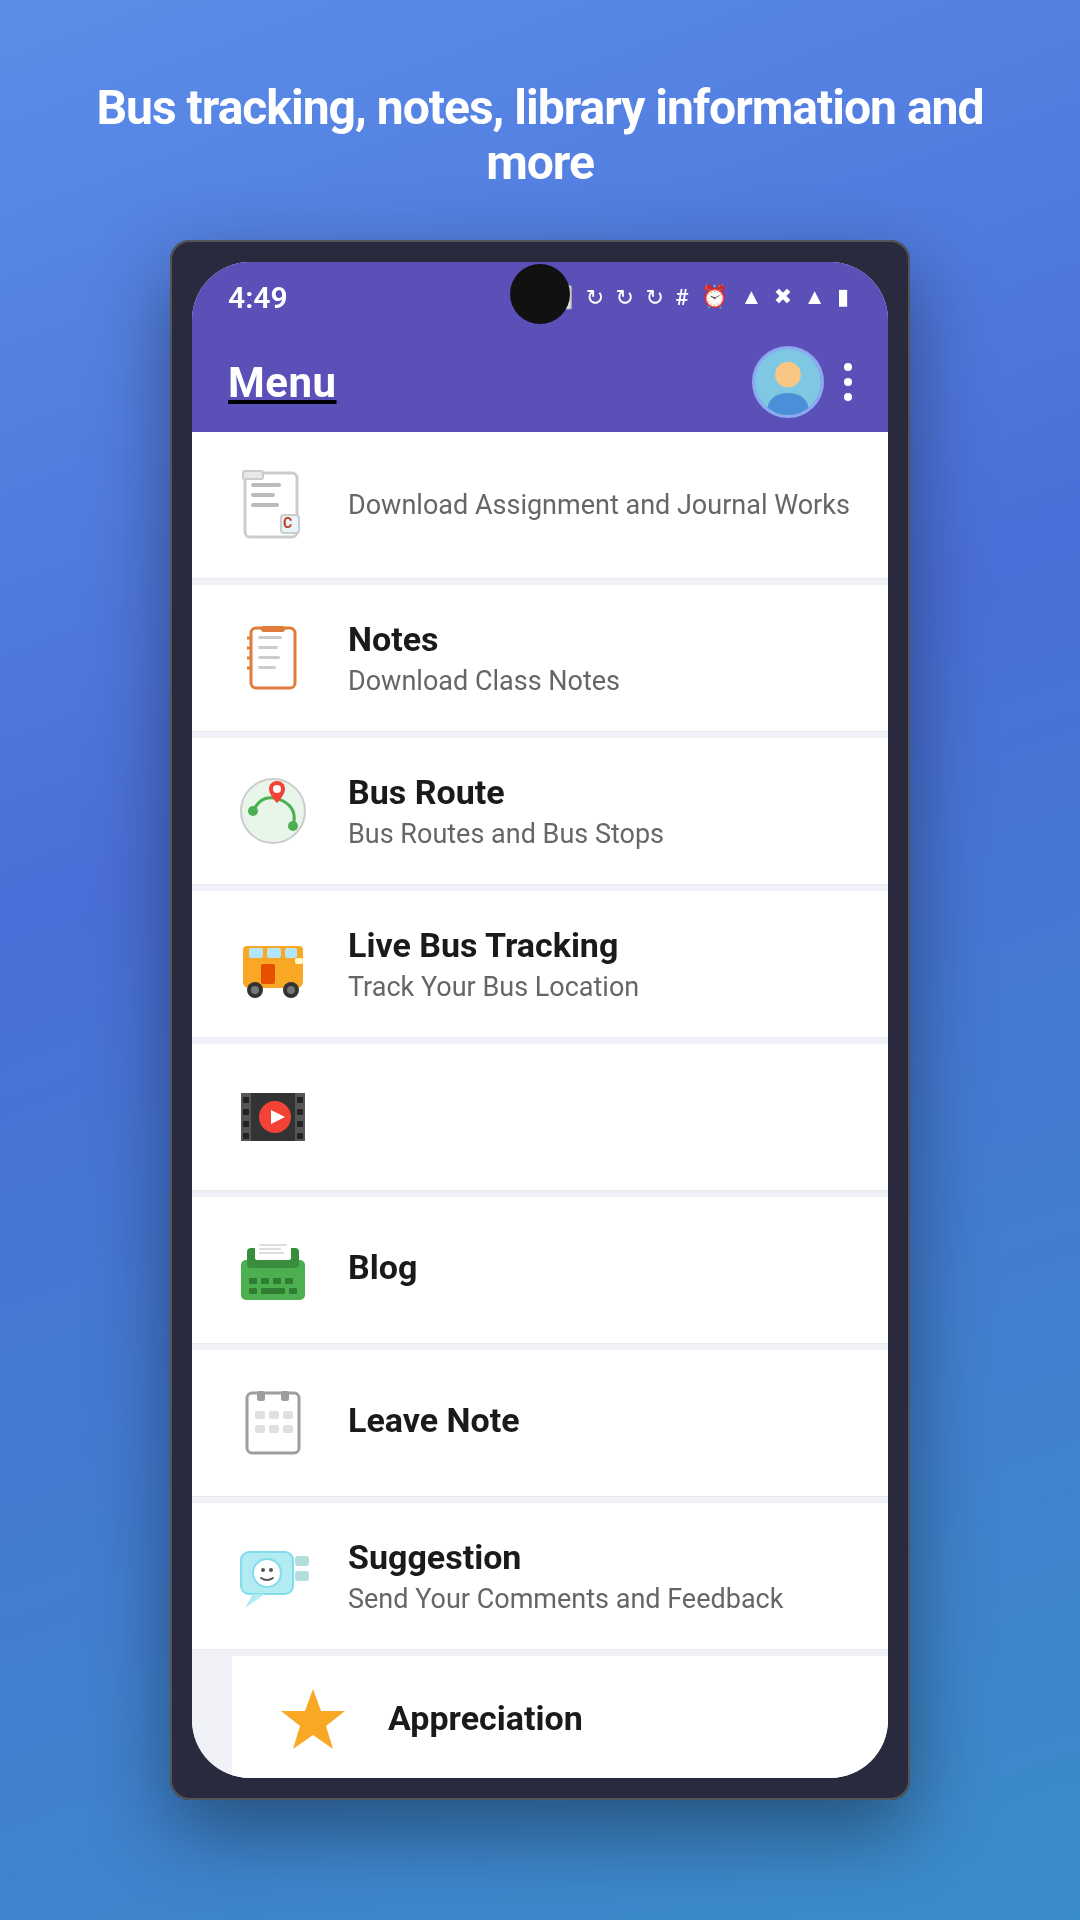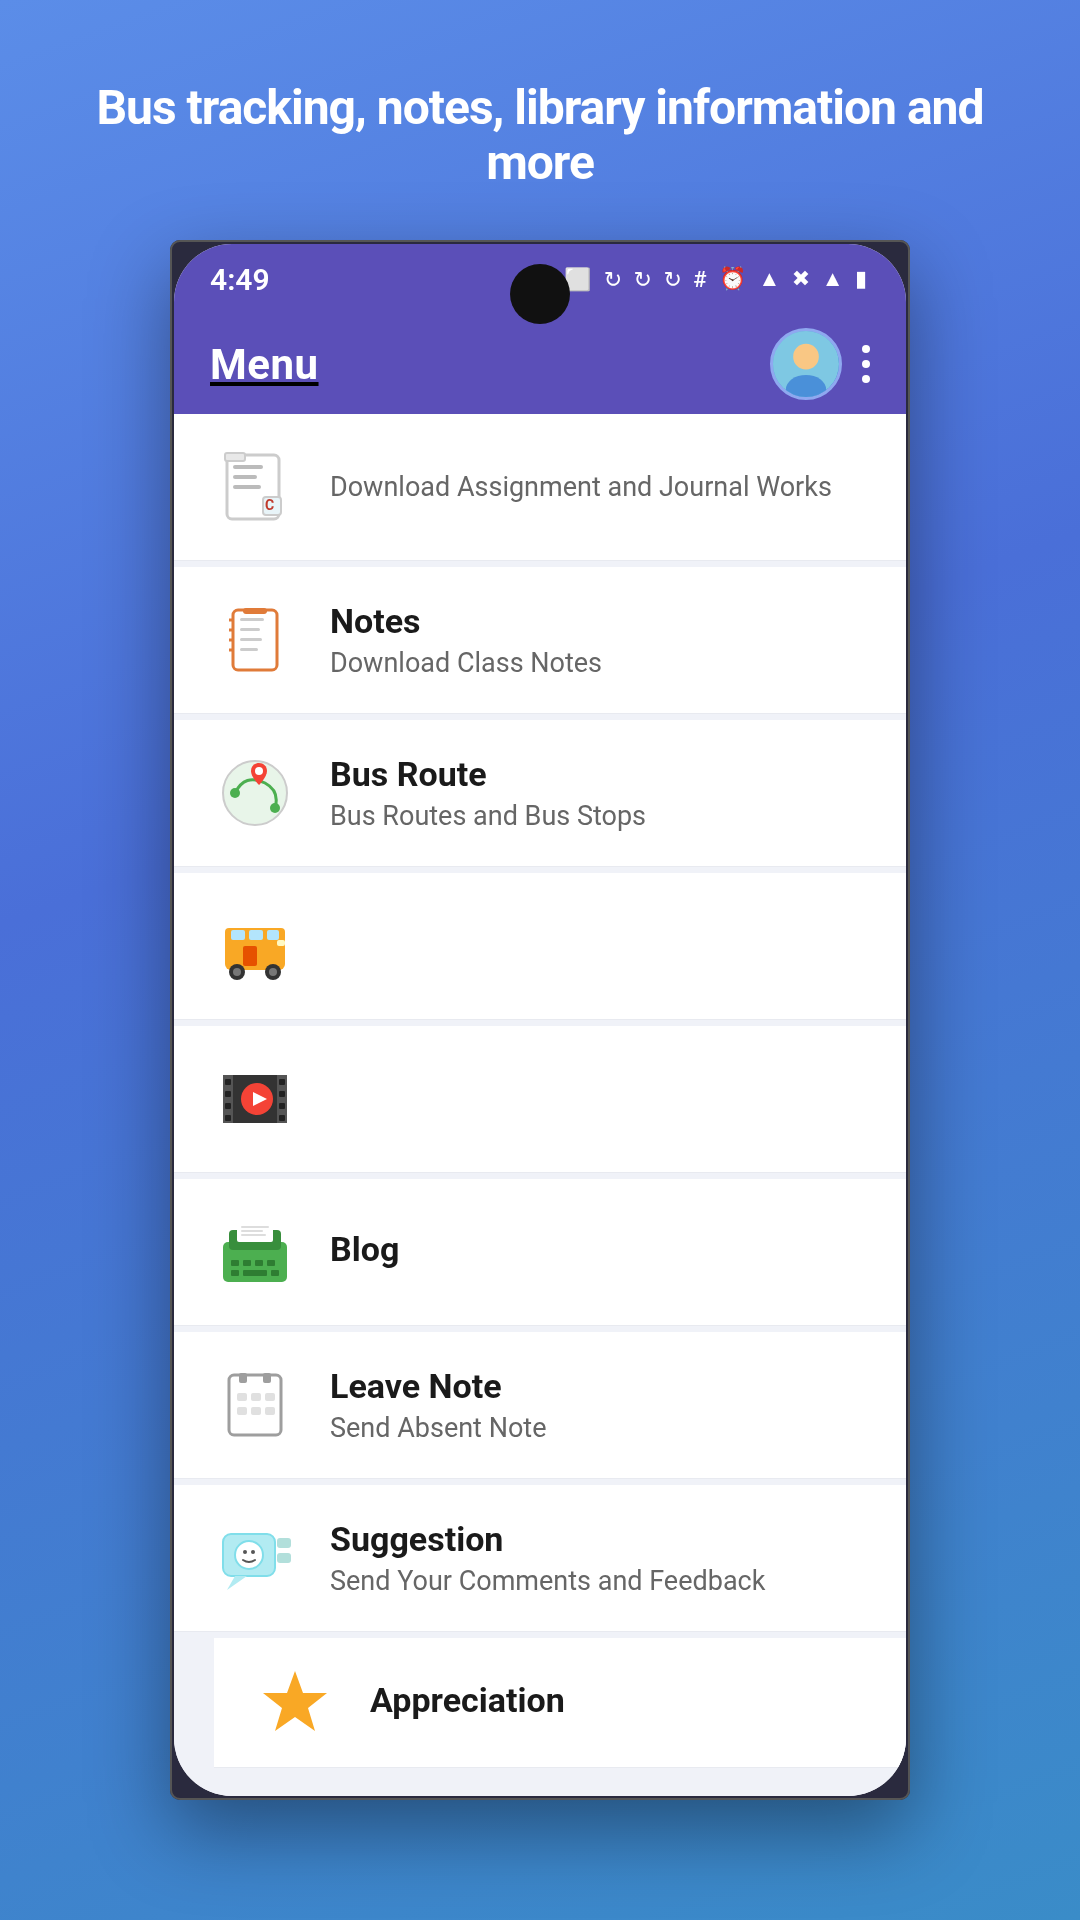--- a/index.html
+++ b/index.html
@@ -22,22 +22,22 @@
       font-size: 48px;
       font-weight: 700;
       line-height: 1.15;
       letter-spacing: -1px;
     }
 
     .phone-wrapper {
       width: 740px;
       height: 1560px;
       background: #2a2a3e;
-      border-radius: 10px;
-      padding: 4px;
+      border-radius: 20px;
+      padding: 22px;
       box-shadow: 0 30px 80px rgba(0,0,0,0.4), inset 0 0 0 2px #555;
       position: relative;
     }
 
     .phone-screen {
       width: 100%;
       height: 100%;
       border-radius: 58px;
       overflow: hidden;
       background: #f0f2f8;
@@ -292,20 +292,22 @@
 
             <circle cx="22" cy="66" r="8" fill="#333"></circle>
             <circle cx="22" cy="66" r="4" fill="#777"></circle>
             <circle cx="58" cy="66" r="8" fill="#333"></circle>
             <circle cx="58" cy="66" r="4" fill="#777"></circle>
 
             <rect x="62" y="34" width="8" height="6" rx="2" fill="#fff9c4"></rect>
           </svg>
         </div>
         <div class="menu-text">
+          <div class="menu-title">Live Bus Tracking</div>
+          <div class="menu-subtitle">Track Your Bus Location</div>
         </div>
       </div>
 
       <div class="menu-item">
         <div class="menu-icon">
           <svg viewBox="0 0 80 80" fill="none">
 
             <rect x="8" y="16" width="64" height="48" rx="4" fill="#333"></rect>
             <rect x="8" y="16" width="10" height="48" fill="#555"></rect>
             <rect x="62" y="16" width="10" height="48" fill="#555"></rect>
@@ -362,21 +364,20 @@
             <rect x="22" y="28" width="10" height="8" rx="2" fill="#e0e0e0"></rect>
             <rect x="36" y="28" width="10" height="8" rx="2" fill="#e0e0e0"></rect>
             <rect x="50" y="28" width="10" height="8" rx="2" fill="#e0e0e0"></rect>
             <rect x="22" y="42" width="10" height="8" rx="2" fill="#e0e0e0"></rect>
             <rect x="36" y="42" width="10" height="8" rx="2" fill="#e0e0e0"></rect>
             <rect x="50" y="42" width="10" height="8" rx="2" fill="#e0e0e0"></rect>
           </svg>
         </div>
         <div class="menu-text">
           <div class="menu-title">Leave Note</div>
-          <div class="menu-subtitle">Send Absent Note</div>
         </div>
       </div>
 
       <div class="menu-item">
         <div class="menu-icon">
           <svg viewBox="0 0 80 80" fill="none">
 
             <rect x="8" y="16" width="52" height="42" rx="8" fill="#b2ebf2" stroke="#80deea" stroke-width="2"></rect>
             <polygon points="20,58 12,72 32,58" fill="#b2ebf2"></polygon>
 

